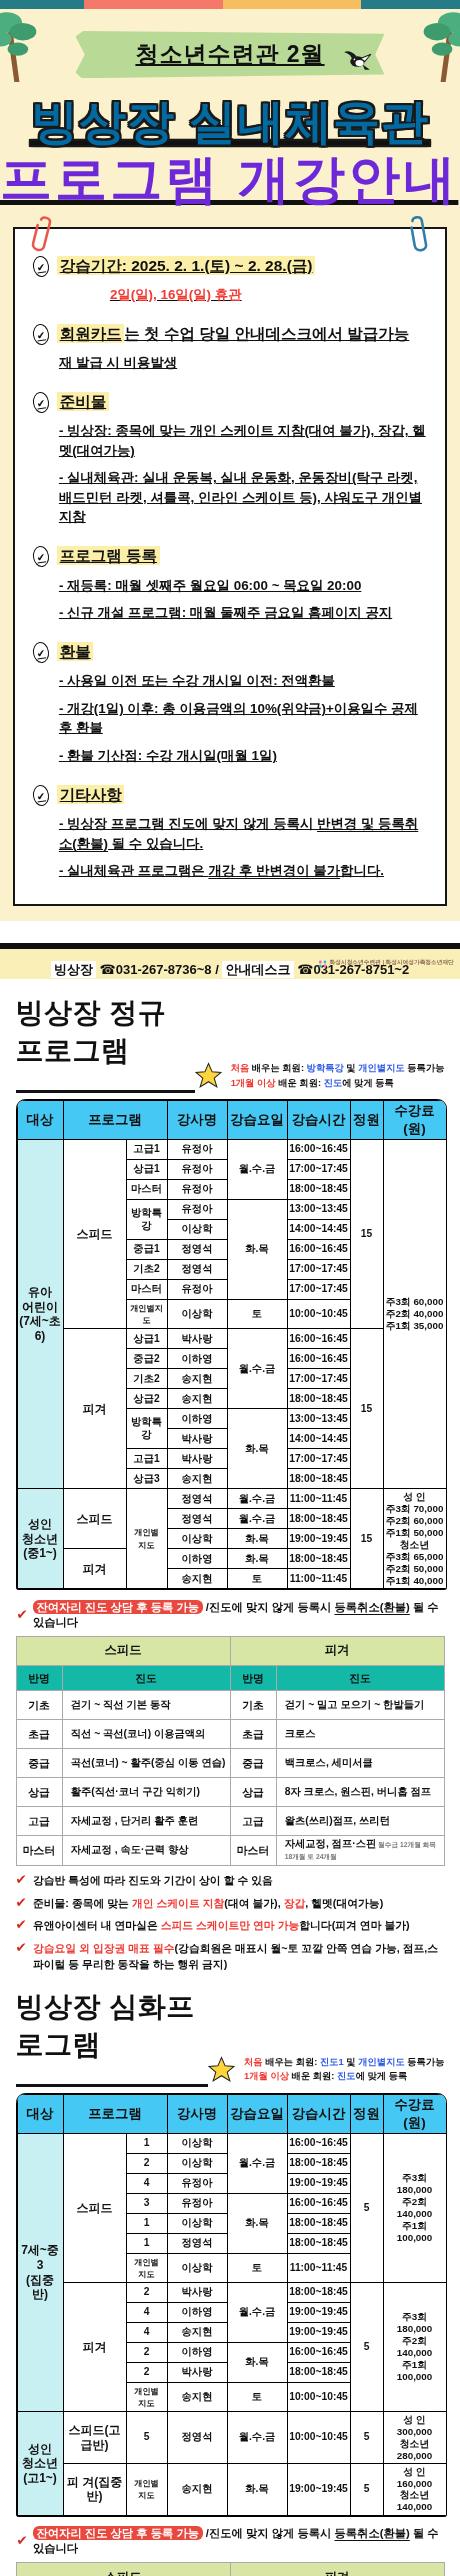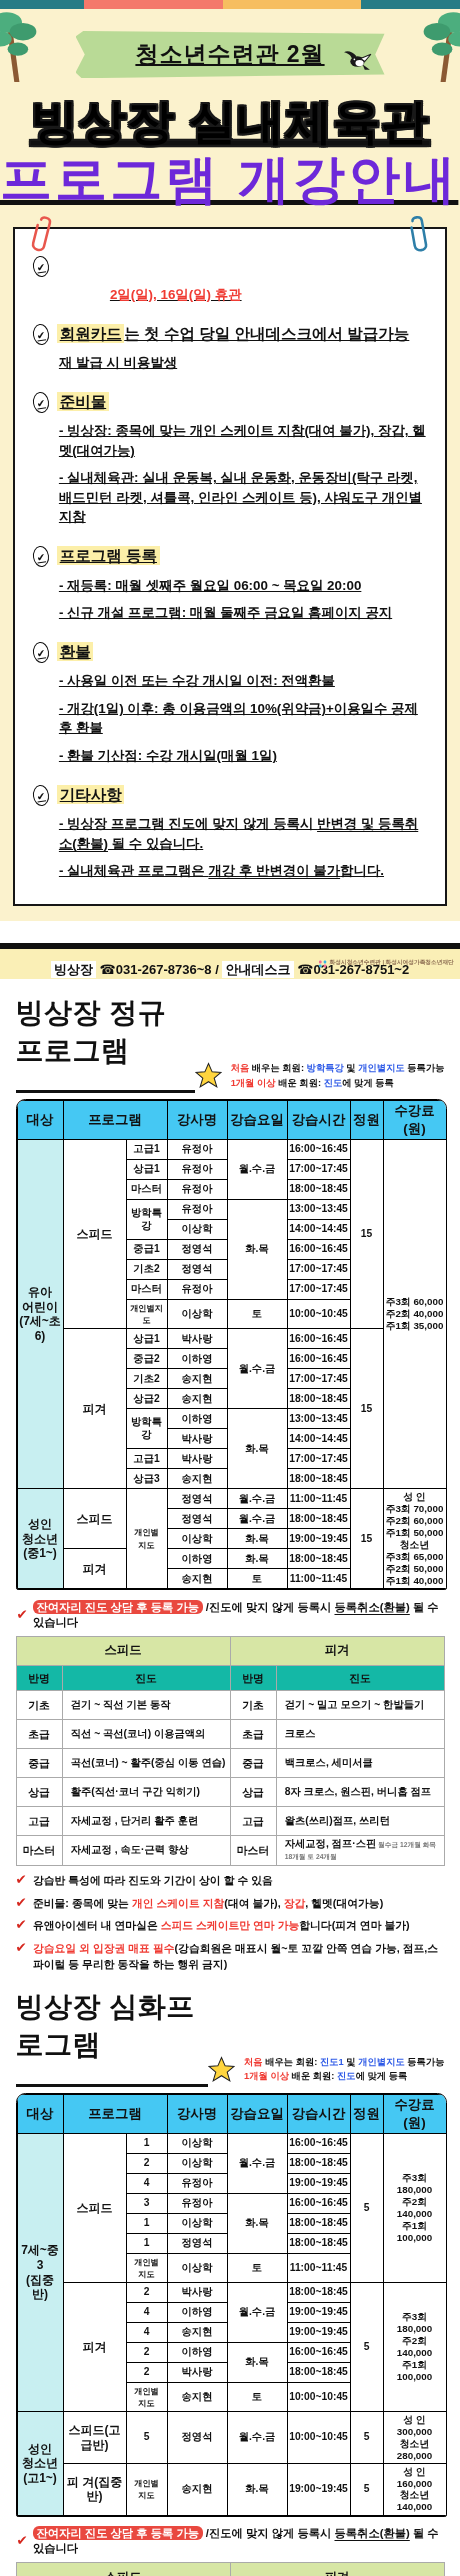--- a/index.html
+++ b/index.html
@@ -13,21 +13,21 @@
   .strip .s2{width:139px;background:#F4796B;}
   .strip .s3{width:138px;background:#F6BE60;}
   .strip .s4{width:99px;background:#267C86;}
   .tree{position:absolute;top:5.2px;}
   .tree.left{left:-9.3px;}
   .tree.right{right:-9.3px;transform:scaleX(-1);}
   .ribbon{margin:21.6px auto 0;width:309px;background:#B9DA96;text-align:center;
     font-size:23px;font-weight:900;padding:8.2px 0;letter-spacing:1px;
     clip-path:polygon(0% 12%,2.5% 0%,100% 6%,97% 50%,100% 92%,2% 100%,0% 88%,3% 50%);}
   .bird{position:absolute;top:47px;right:87px;}
-  .t1{text-align:center;font-size:47px;font-weight:900;color:#000000;letter-spacing:1px;margin-top:17.5px;line-height:1.1;
+  .t1{text-align:center;font-size:47px;font-weight:900;color:#0369a1;letter-spacing:1px;margin-top:17.5px;line-height:1.1;
       text-shadow:-2.1px -2.1px 0 #191919,2.1px -2.1px 0 #191919,-2.1px 2.1px 0 #191919,2.1px 2.1px 0 #191919,
                   -2.1px 0 0 #191919,2.1px 0 0 #191919,0 -2.1px 0 #191919,0 2.1px 0 #191919;}
   .t2{font-size:52px;font-weight:900;color:#6d28d9;letter-spacing:3.1px;margin-top:4.1px;line-height:1.05;}
 
   
   .card{margin:20.6px 13.4px 0;background:#fff;border:2.6px solid #161616;padding:27px 17.5px 23px;position:relative;}
   .clip{position:absolute;top:-13.4px;}
   .clip.cl{left:15.5px;transform:rotate(14deg);}
   .clip.cr{right:15.5px;transform:rotate(-10deg);}
   .ci{display:flex;gap:8.2px;margin-top:19.6px;align-items:flex-start;}
@@ -137,20 +137,21 @@
           </svg>
       </span>
       <span class="clip cr">
         <svg width="20.6" height="40" viewBox="0 0 40 78">
             <path d="M12 10 C12 2 30 2 30 12 L30 60 C30 72 8 72 8 58 L8 22" fill="none" stroke="#2E7FA8" stroke-width="5" stroke-linecap="round"></path>
           </svg>
       </span>
 
       <div class="ci">
         <span class="oval">✔</span>
+        <span class="ct"><span class="seg-hl">강습기간: 2025. 2. 1.(토) ~ 2. 28.(금)</span></span>
       </div>
       <div class="cs center"><span class="seg-red">2일(일), 16일(일) 휴관</span></div>
 
       <div class="ci">
         <span class="oval">✔</span>
         <span class="ct"><span class="seg-hl">회원카드</span><span>는 첫 수업 당일 안내데스크에서 발급가능</span></span>
       </div>
       <div class="cs"><span>재 발급 시 비용발생</span></div>
 
       <div class="ci">

